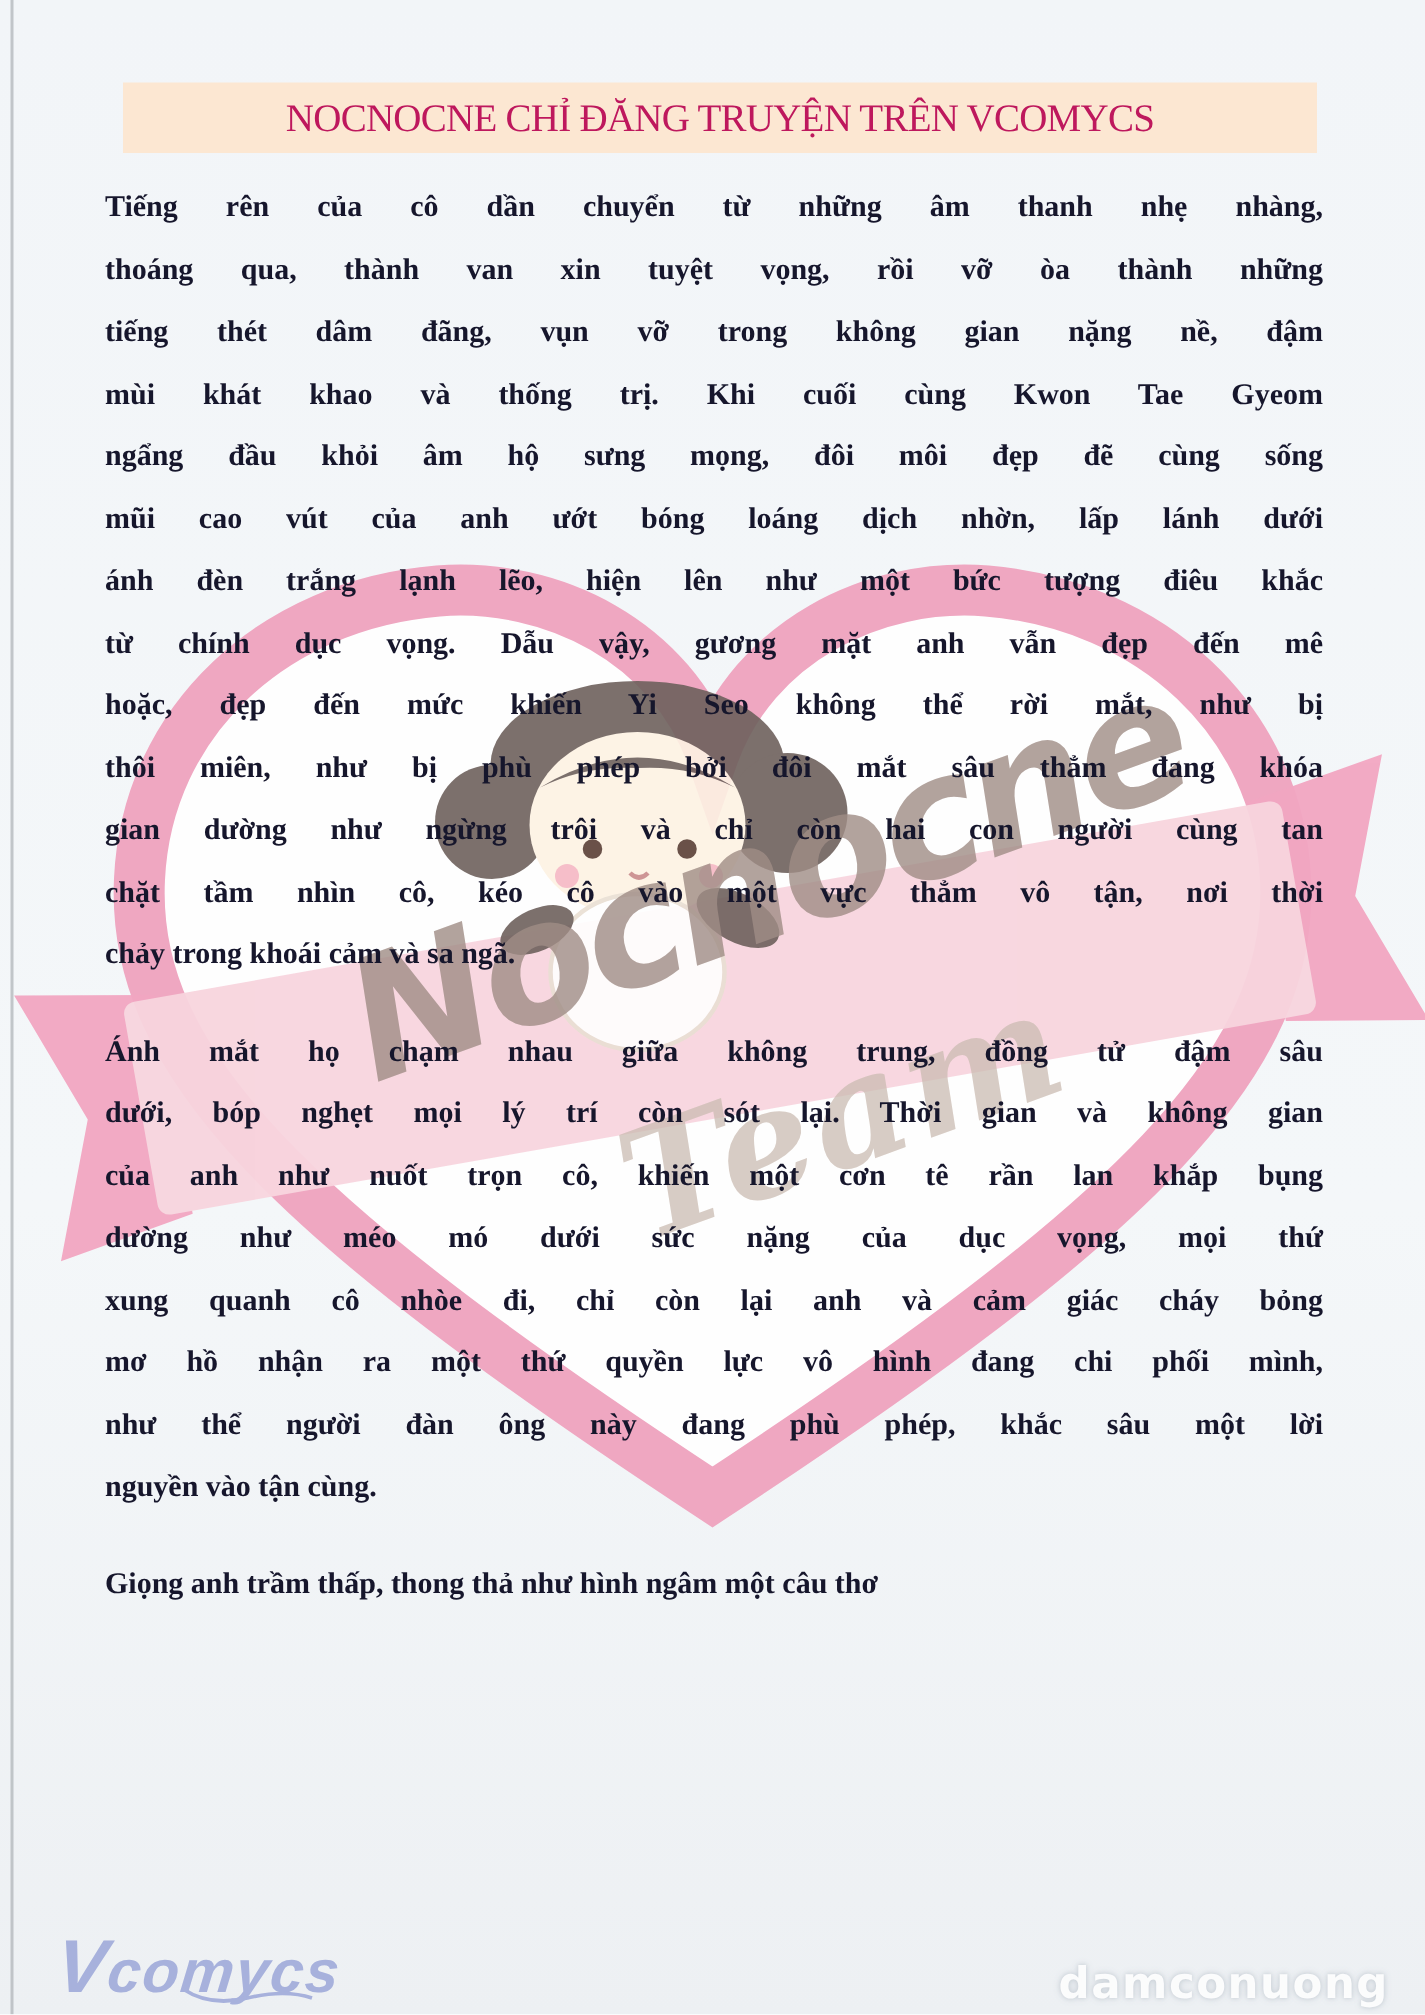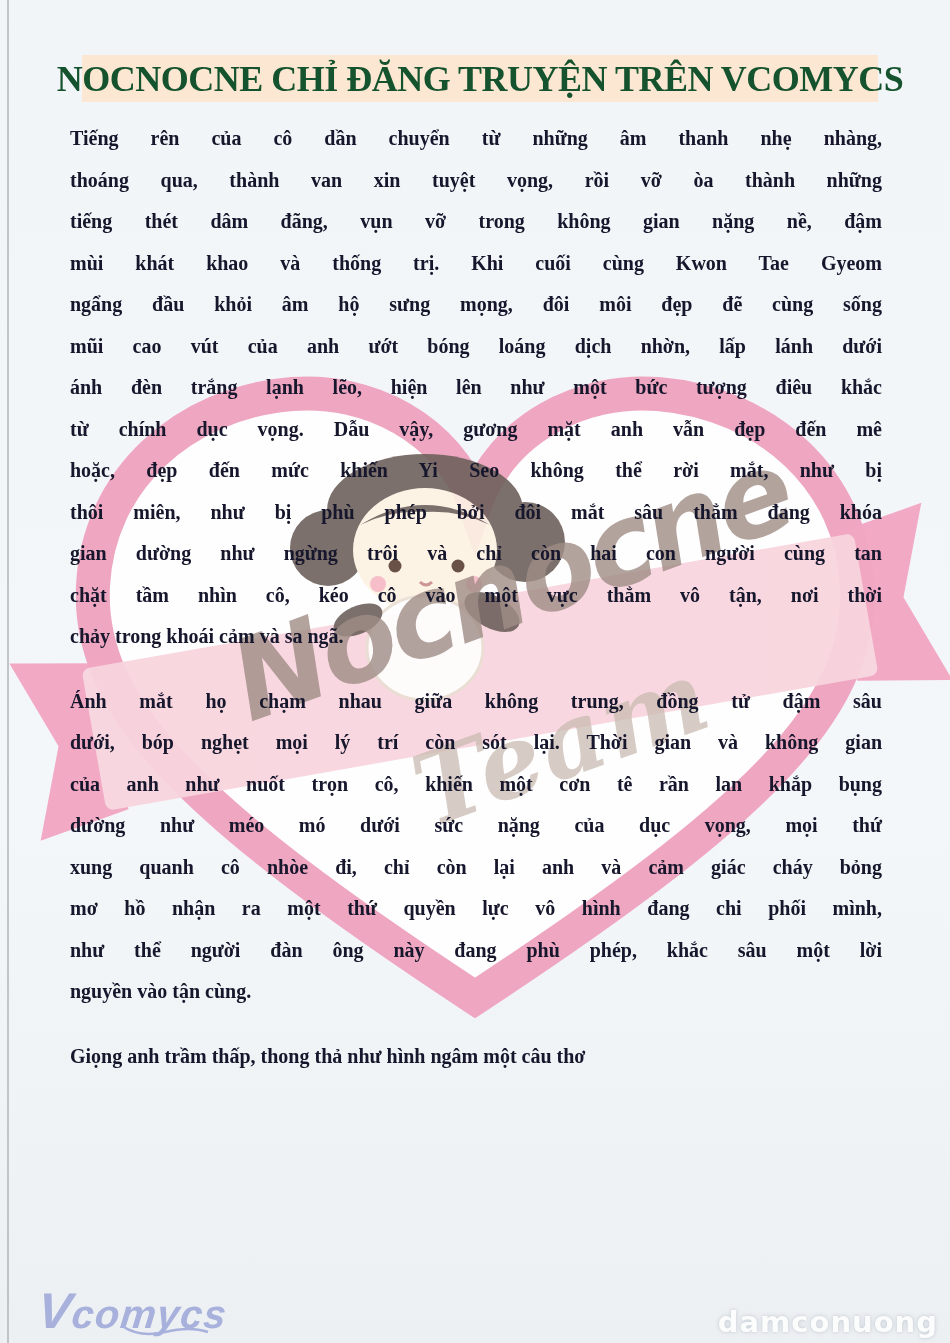--- a/index.html
+++ b/index.html
@@ -15,22 +15,22 @@
     background:#b4b9bd; opacity:.8;
   }
 
   
   .header-band {
     position:absolute; left:82px; top:55px; width:796px; height:47px;
     background:#fce7d2; z-index:3;
     display:flex; align-items:center; justify-content:center;
   }
   .header-band .title {
-    font-weight:bold; font-size:36px; letter-spacing:-0.5px;
-    color:#14532d; white-space:nowrap;
+    font-weight:normal; font-size:26px; letter-spacing:-0.5px;
+    color:#be185d; white-space:nowrap;
   }
 
   
   .watermark { position:absolute; left:0; top:0; width:950px; height:1343px; z-index:1; }
   .wm-name {
     font-family:"DejaVu Sans","Liberation Sans",sans-serif;
     font-weight:bold; font-style:italic;
   }
   .wm-team {
     font-family:"DejaVu Serif","Liberation Serif",serif;
@@ -53,21 +53,21 @@
   .vcomycs-logo {
     position:absolute; left:38px; top:1282px; z-index:2;
     color:#a7b1dc; font-family:"Liberation Sans","DejaVu Sans",sans-serif;
     font-weight:bold; font-style:italic; font-size:40px; letter-spacing:1px;
     transform:skewX(-6deg);
   }
   .vcomycs-logo .cap { font-size:50px; }
   .logo-swirl { position:absolute; left:120px; top:1322px; z-index:2; }
 
   .site-watermark {
-    position:absolute; right:12px; top:1305px; z-index:2;
+    position:absolute; right:24px; top:1305px; z-index:2;
     font-family:"DejaVu Sans","Liberation Sans",sans-serif;
     font-weight:bold; font-size:29px; letter-spacing:1px;
     color:rgba(255,255,255,0.92);
     text-shadow:0 0 3px #c8cfd6, 0 0 6px #d4dae0;
   }
 </style>
 </head>
 <body>
 
 <div class="page">

